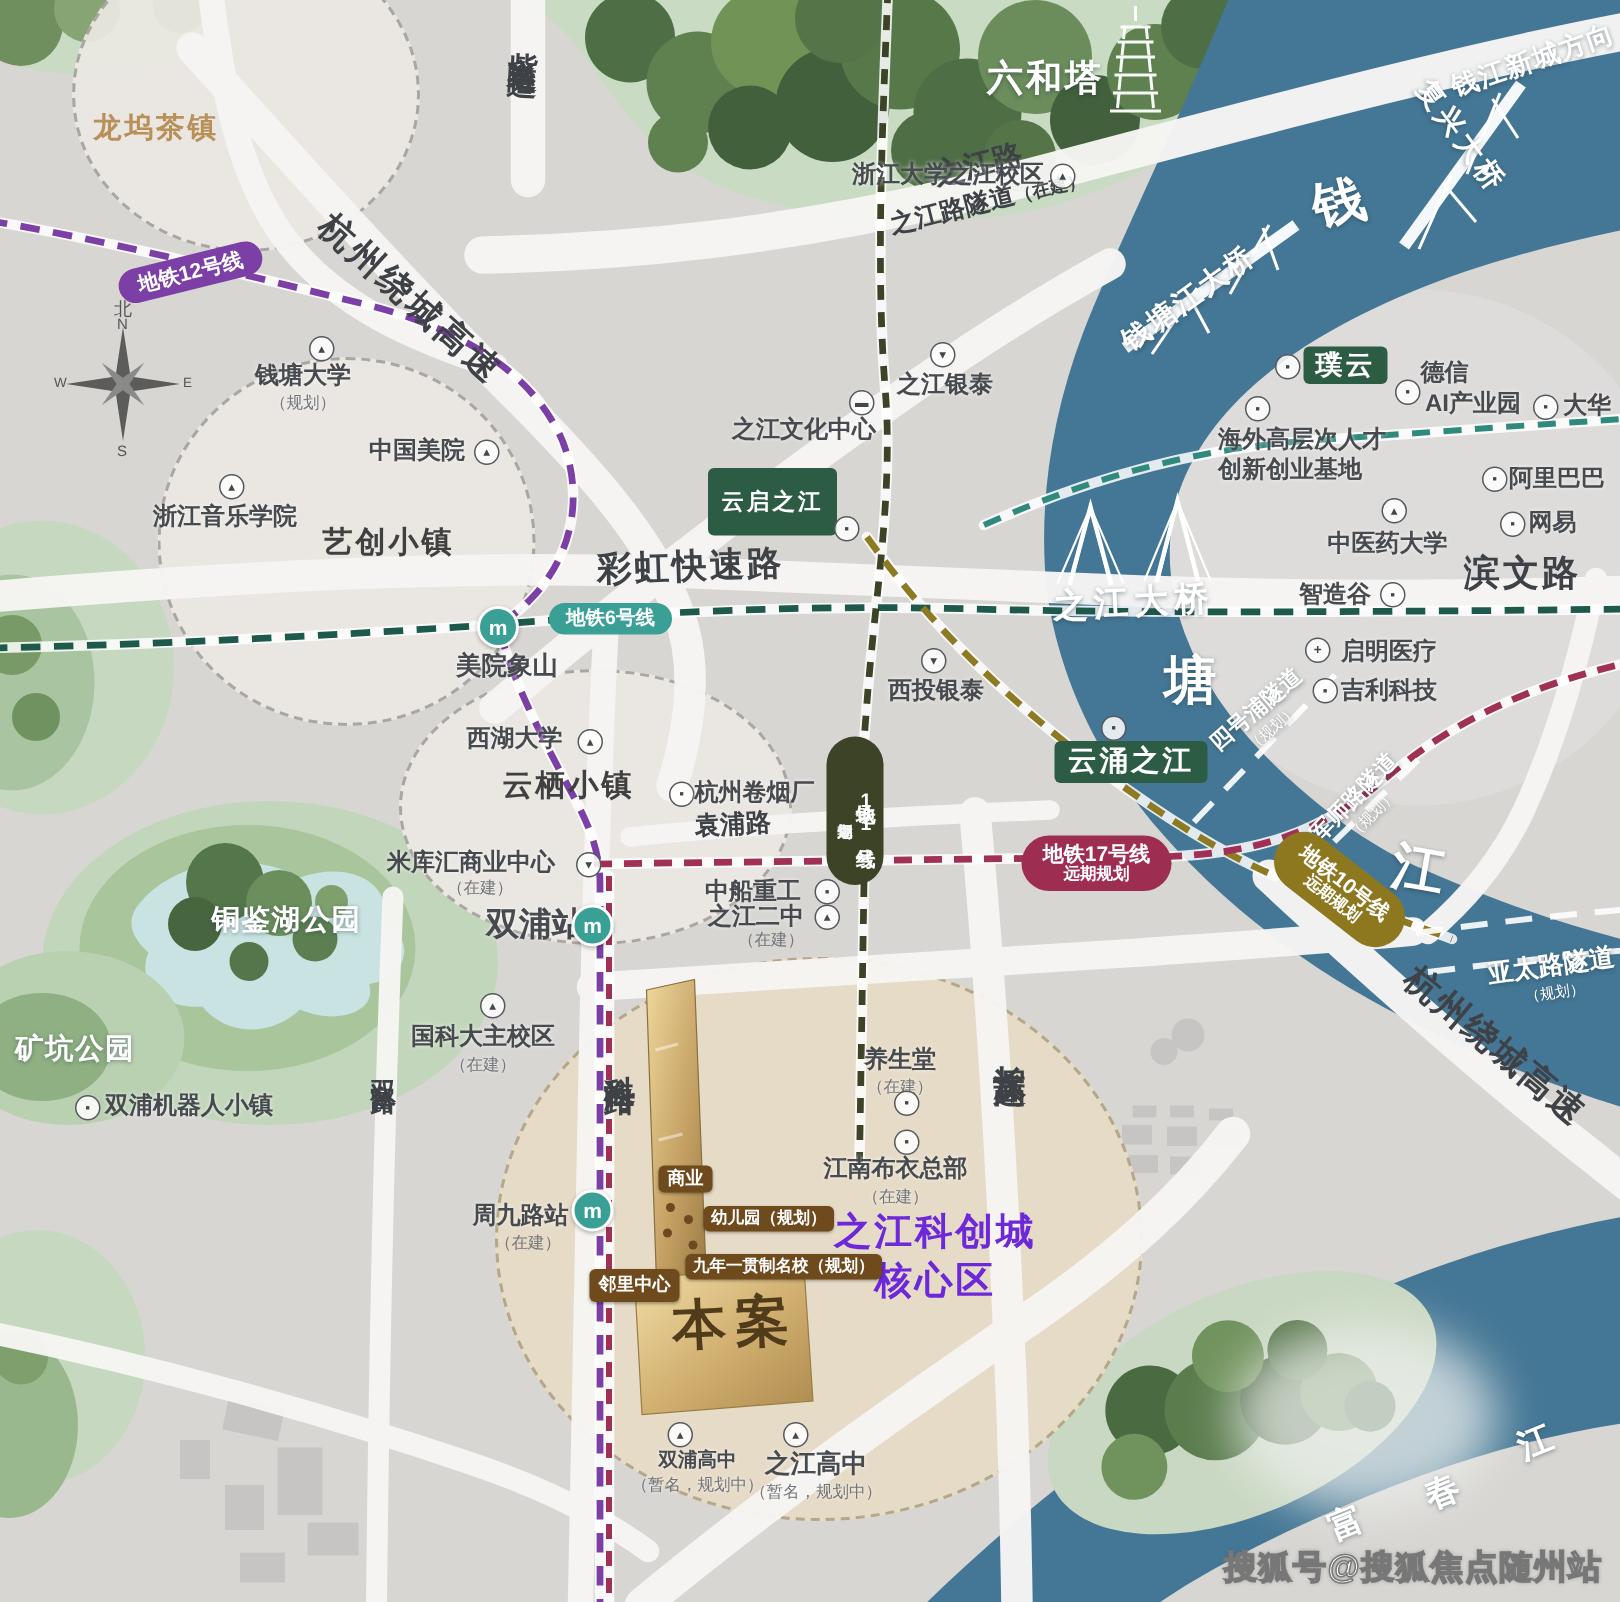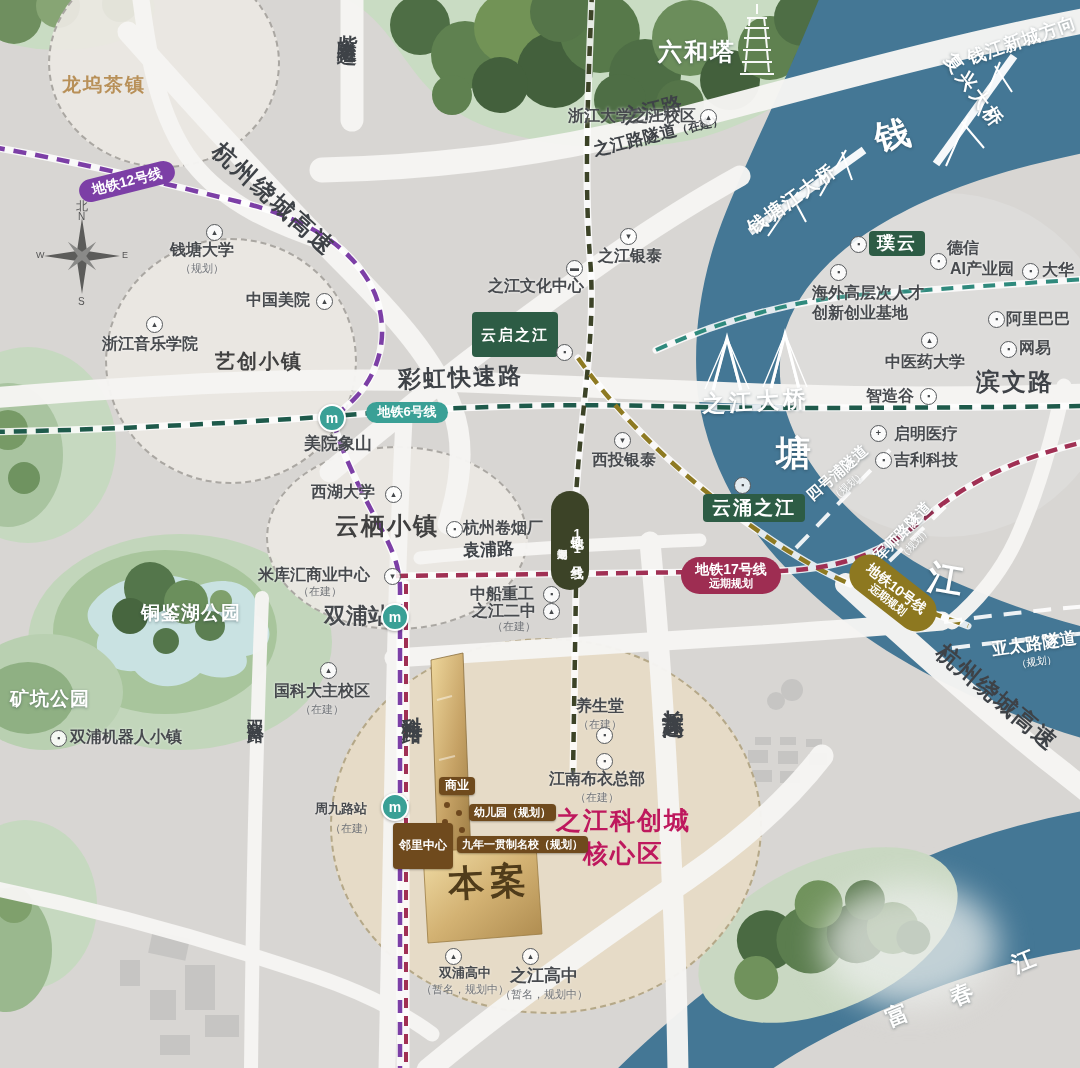--- a/index.html
+++ b/index.html
@@ -260,21 +260,21 @@
   <div class="abs wlbl" style="left:1012px;top:946px;font-size:23px;transform:rotate(-22deg)">江</div>
 
   <div class="abs" style="left:76px;top:198px;font-size:12px;color:#555">北</div>
   <div class="abs" style="left:78px;top:211px;font-size:10px;color:#555">N</div>
   <div class="abs" style="left:78px;top:296px;font-size:10px;color:#555">S</div>
   <div class="abs" style="left:36px;top:250px;font-size:9px;color:#555">W</div>
   <div class="abs" style="left:122px;top:250px;font-size:9px;color:#555">E</div>
 
   <div class="abs zonelbl" style="left:62px;top:72px;font-size:19px;color:#b89058">龙坞茶镇</div>
   <div class="abs zonelbl" style="left:215px;top:348px;font-size:20px">艺创小镇</div>
-  <div class="abs zonelbl" style="left:335px;top:510px;font-size:24px">云栖小镇</div>
+  <div class="abs zonelbl" style="left:335px;top:510px;font-size:20px">云栖小镇</div>
 
   <div class="abs rlbl" style="left:196px;top:184px;font-size:23px;transform:rotate(42deg);letter-spacing:3px">杭州绕城高速</div>
   <div class="abs rlbl" style="left:398px;top:362px;font-size:23px;letter-spacing:2px;transform:rotate(-2deg)">彩虹快速路</div>
   <div class="abs rlbl" style="left:976px;top:366px;font-size:24px;letter-spacing:2px">滨文路</div>
   <div class="abs rlbl" style="left:463px;top:538px;font-size:17px;transform:rotate(-3deg)">袁浦路</div>
   <div class="abs rlbl vert" style="left:398px;top:700px;font-size:21px;letter-spacing:3px">科海路</div>
   <div class="abs rlbl vert" style="left:244px;top:706px;font-size:17px;letter-spacing:3px">双富路</div>
   <div class="abs rlbl vert" style="left:658px;top:692px;font-size:22px;letter-spacing:2px">长深高速</div>
   <div class="abs rlbl" style="left:922px;top:682px;font-size:23px;transform:rotate(40deg);letter-spacing:2px">杭州绕城高速</div>
 
@@ -382,40 +382,41 @@
   <div class="abs poi ctr" style="left:576px;top:696px">
     <div>养生堂</div>
     <div class="sub">（在建）</div>
   </div>
   <div class="picon" style="left:596px;top:727px">▪</div>
   <div class="picon" style="left:596px;top:753px">▪</div>
   <div class="abs poi ctr" style="left:549px;top:769px">
     <div>江南布衣总部</div>
     <div class="sub">（在建）</div>
   </div>
-  <div class="abs" style="left:556px;top:804px;color:#be185d;font-weight:bold;text-align:center">
+  <div class="abs" style="left:556px;top:804px;color:#6d28d9;font-weight:bold;text-align:center">
     <div style="font-size:25px;letter-spacing:2px">之江科创城</div>
     <div style="font-size:25px;letter-spacing:2px">核心区</div>
   </div>
 
-  <div class="abs poi" style="left:315px;top:800px;font-size:13px">周九路站</div>
+  <div class="abs poi" style="left:315px;top:800px;font-size:16px">周九路站</div>
   <div class="abs sub" style="left:330px;top:821px">（在建）</div>
   <div class="micon" style="left:381px;top:793px">m</div>
 
   <div class="badge bbrown" style="left:439px;top:777px;padding:2px 6px;font-size:12px">商业</div>
   <div class="badge bbrown" style="left:469px;top:804px;padding:2px 5px;font-size:11px">幼儿园（规划）</div>
-  <div class="badge bbrown" style="left:393px;top:823px;padding:16px 6px;font-size:12px">邻里中心</div>
+  <div class="badge bbrown" style="left:393px;top:846px;padding:4px 6px;font-size:12px">邻里中心</div>
   <div class="badge bbrown" style="left:457px;top:836px;padding:2px 5px;font-size:11px">九年一贯制名校（规划）</div>
 
   <div class="abs" style="left:438px;top:858px;width:104px;text-align:center;font-size:36px;font-weight:bold;color:#503c1a;letter-spacing:6px;transform:rotate(-3deg)">本案</div>
 
   <div class="picon" style="left:445px;top:948px">▴</div>
   <div class="abs poi ctr" style="left:421px;top:964px">
     <div style="font-size:13px">双浦高中</div>
     <div class="sub">（暂名，规划中）</div>
   </div>
   <div class="picon" style="left:522px;top:948px">▴</div>
   <div class="abs poi ctr" style="left:500px;top:964px">
     <div style="font-size:17px">之江高中</div>
     <div class="sub">（暂名，规划中）</div>
   </div>
 
+  <div class="abs watermark" style="left:816px;top:1030px">搜狐号@搜狐焦点随州站</div>
 </div>
 
 </body></html>

